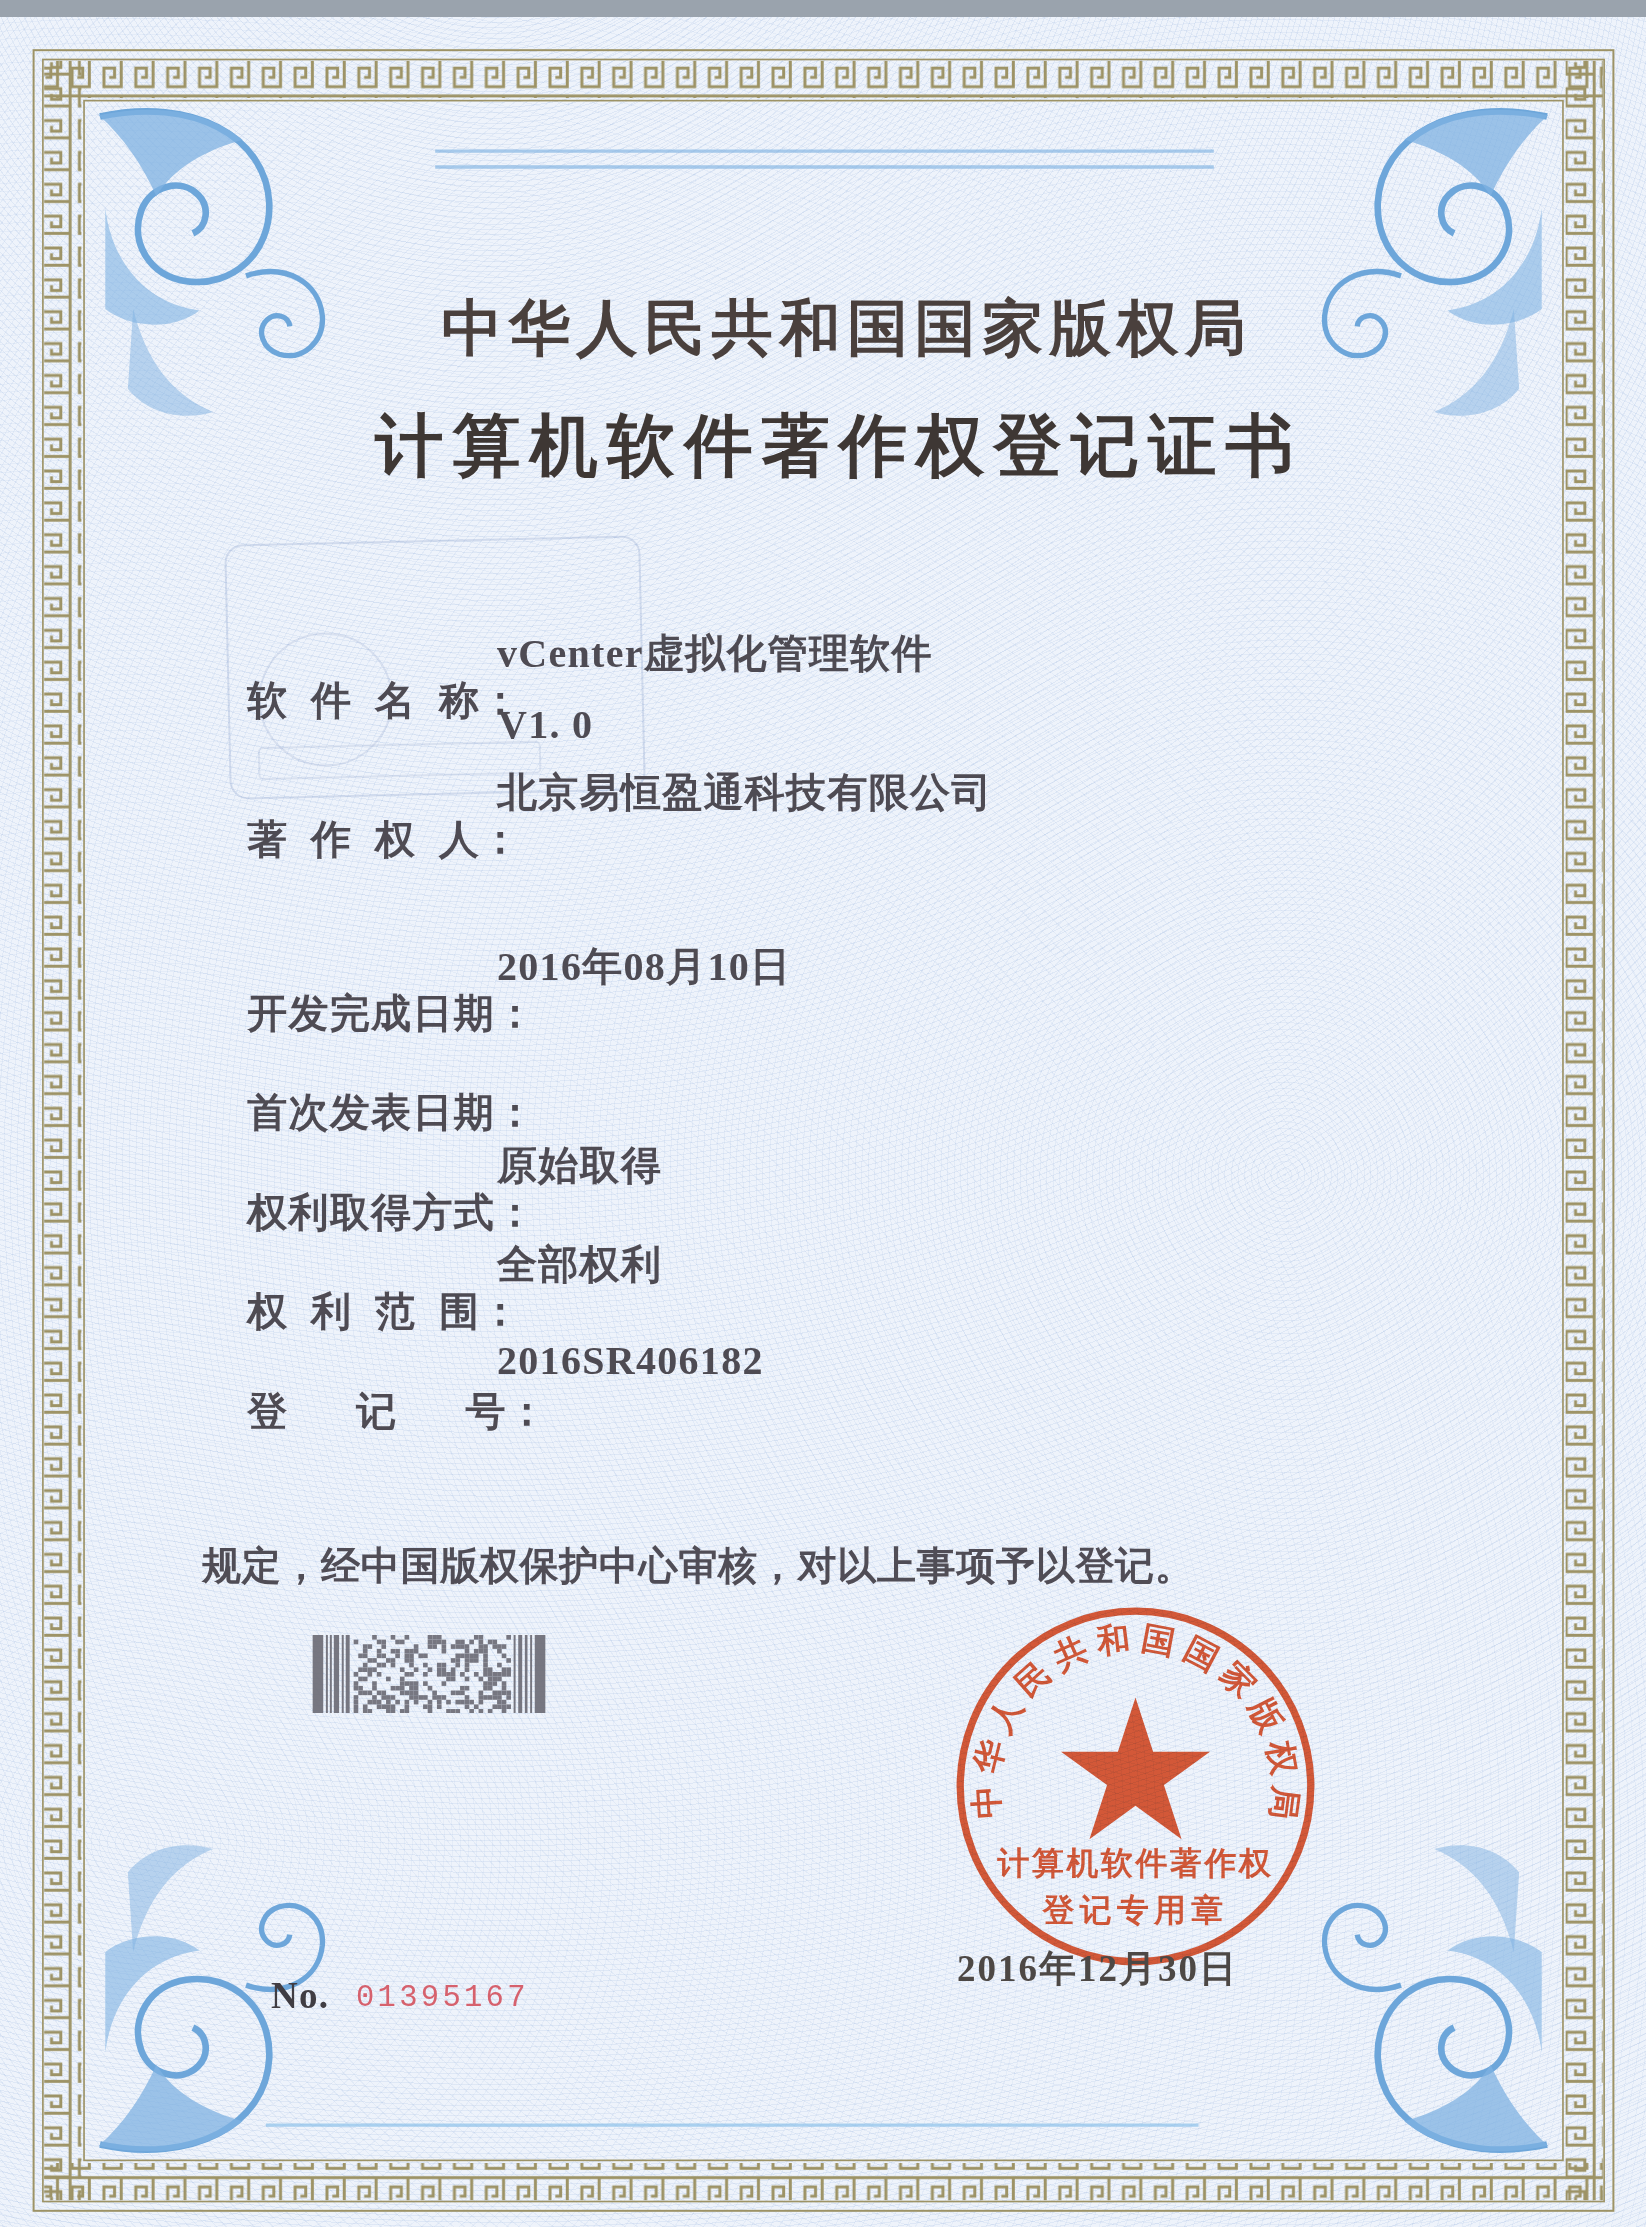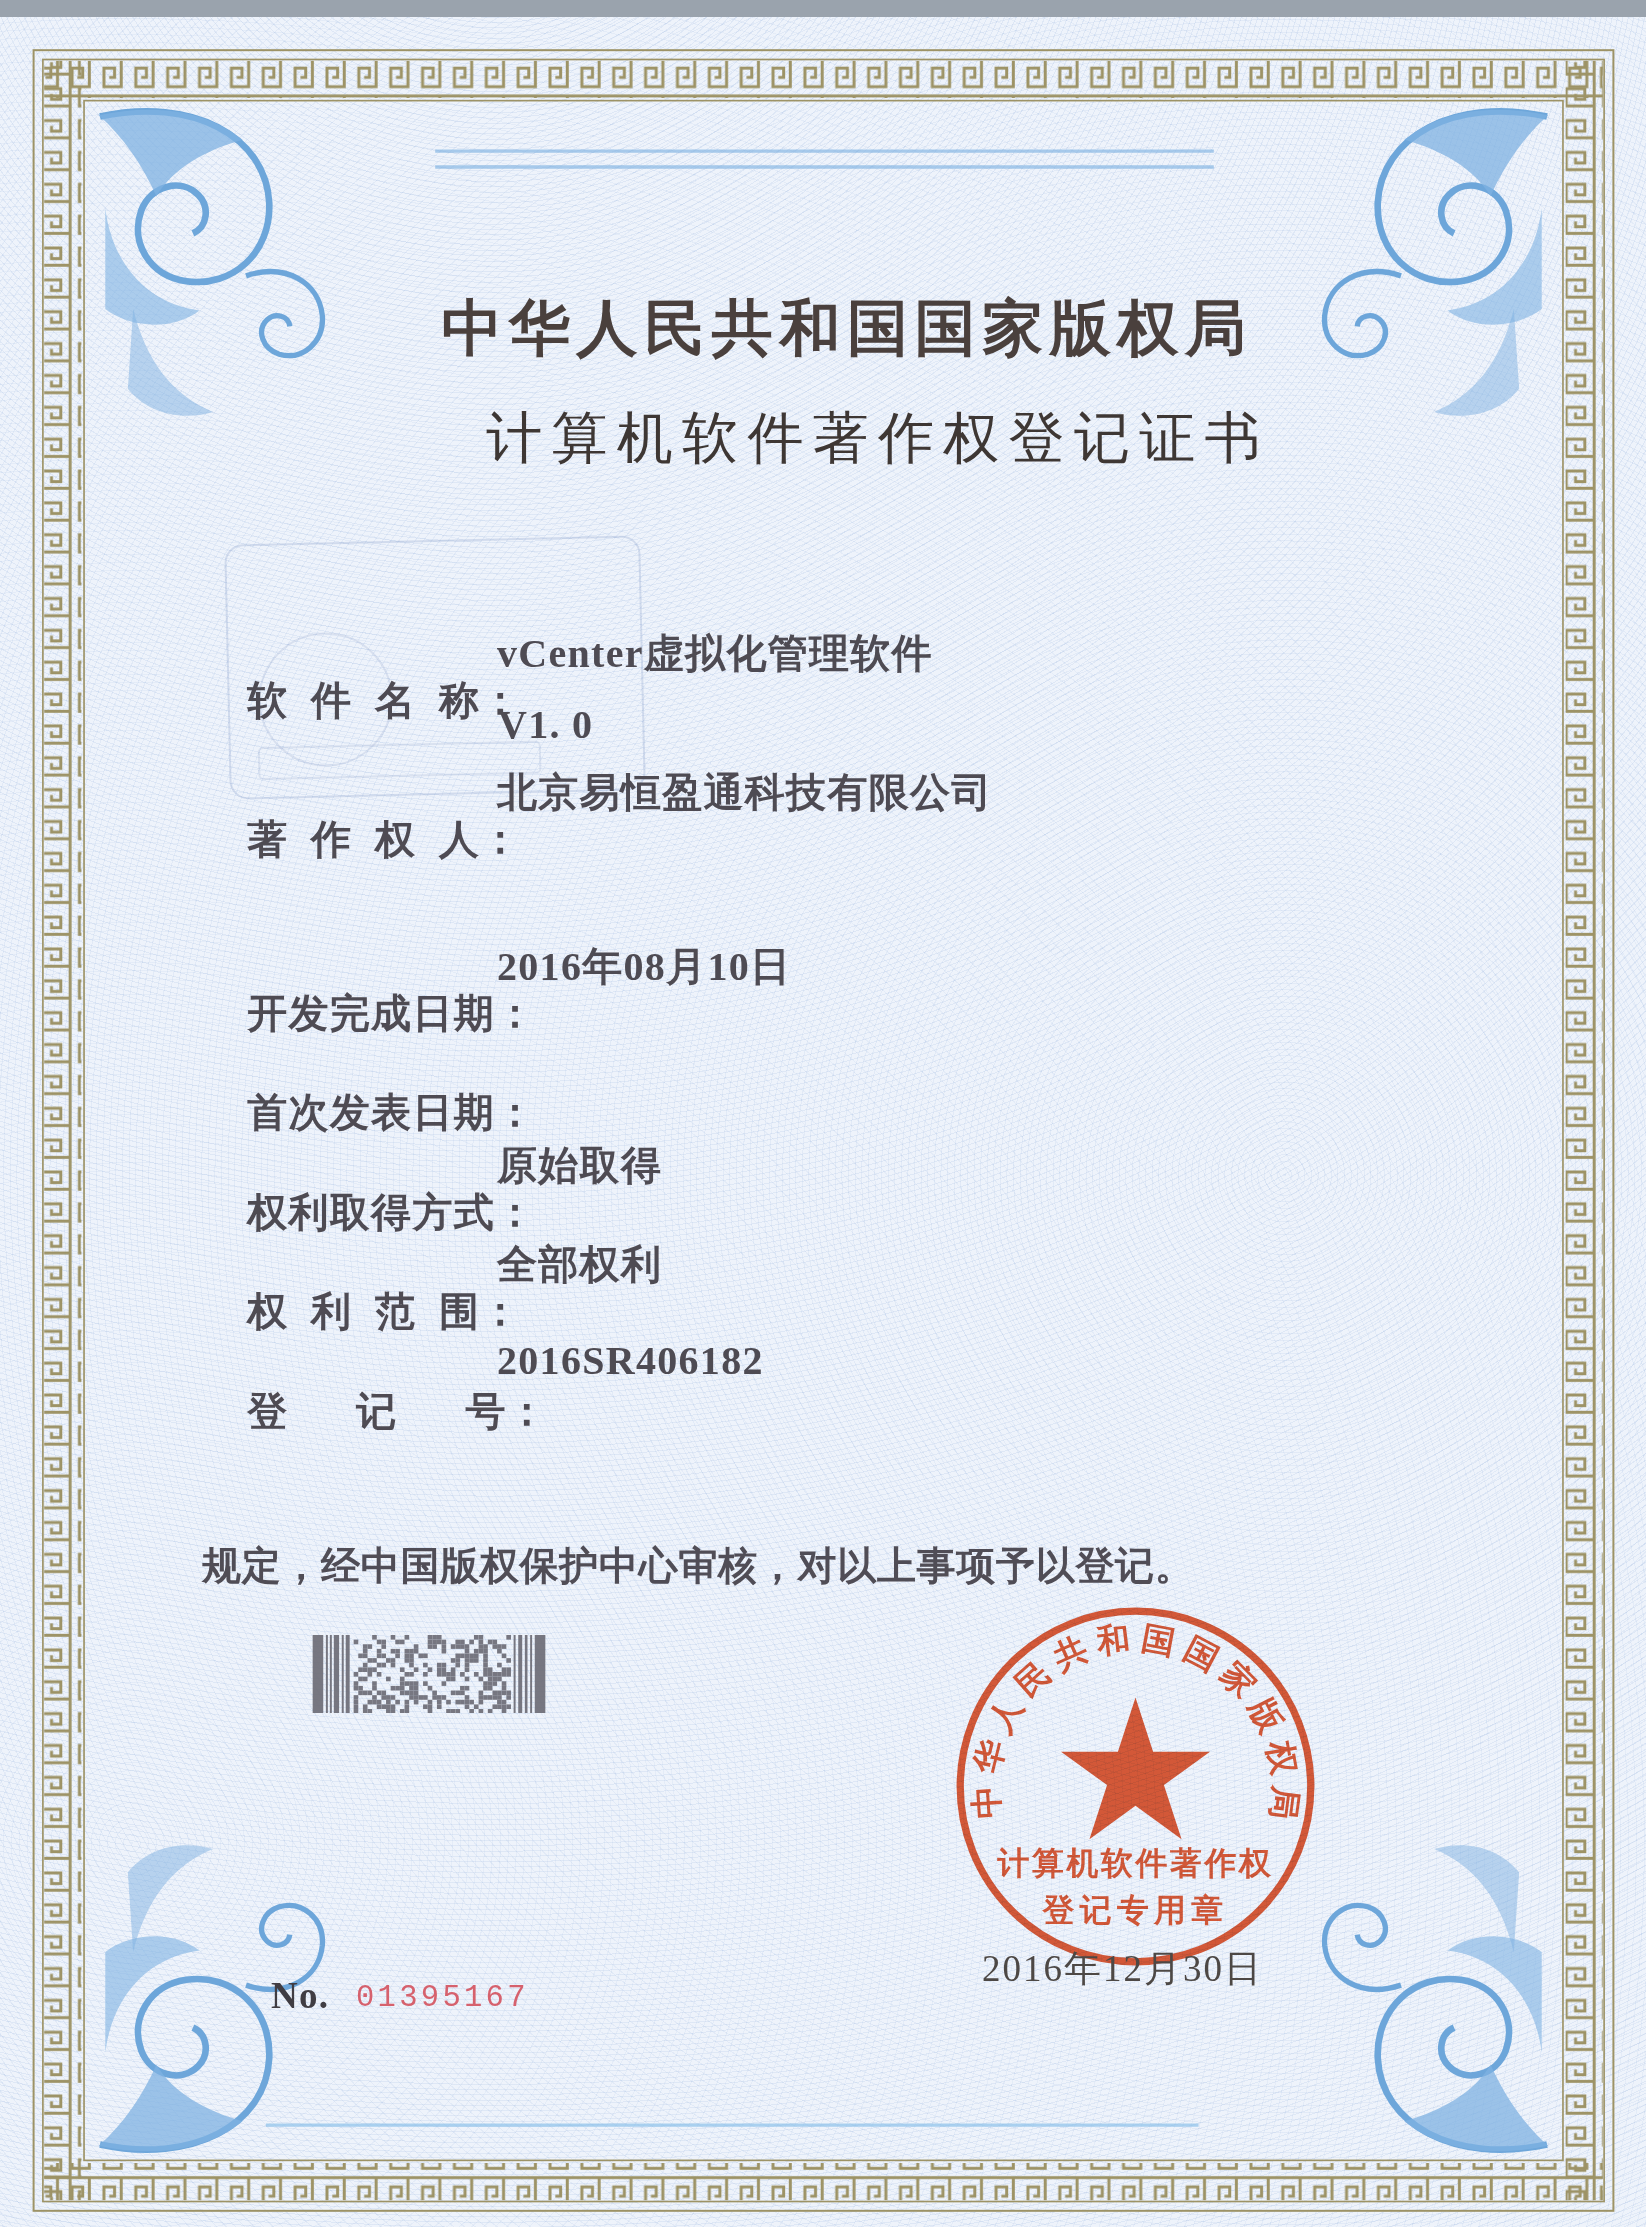--- a/index.html
+++ b/index.html
@@ -29,23 +29,23 @@
   .ghost-bar{
     position:absolute;left:26.6px;bottom:17.3px;width:279px;height:29px;
     border:2px solid rgba(128,152,196,0.18);border-radius:5.3px;
   }
   .authority{
     position:absolute;top:271px;left:847px;transform:translateX(-50%);
     margin:0;white-space:nowrap;
     font-size:61px;font-weight:700;letter-spacing:6.6px;color:#4a403d;
   }
   .cert-title{
-    position:absolute;top:384px;left:878px;transform:translateX(-50%);
+    position:absolute;top:384px;left:839px;transform:translateX(-50%);
     margin:0;white-space:nowrap;
-    font-size:56px;font-weight:400;letter-spacing:9.3px;color:#3e3734;
+    font-size:68px;font-weight:700;letter-spacing:9.3px;color:#3e3734;
   }
   .certno{
     position:absolute;left:1009px;top:510px;
     font-size:26.6px;font-weight:600;color:#56535c;letter-spacing:1.3px;white-space:pre;
   }
   .certno .val{margin-left:24px;}
   .row{
     position:absolute;left:202px;
     font-size:40px;font-weight:600;color:#4e4b53;letter-spacing:1.3px;white-space:pre;
   }
@@ -62,22 +62,22 @@
   .st{
     position:absolute;margin:0;
     font-size:39px;font-weight:600;color:#504d56;letter-spacing:0.7px;white-space:nowrap;
   }
   .s1{left:299px;top:1418px}
   .s2{left:202px;top:1522px}
   .barcode{position:absolute;left:312px;top:1618px;width:234px;height:78px;}
   .seal{position:absolute;left:933px;top:1567px;width:405px;height:405px;mix-blend-mode:multiply;opacity:0.93;}
   .seal text{font-family:"Liberation Serif","DejaVu Serif",serif;font-weight:700;}
   .seal-date{
-    position:absolute;left:982px;top:1927px;z-index:5;
-    font-size:37px;font-weight:400;color:#4d4845;letter-spacing:2px;white-space:nowrap;
+    position:absolute;left:957px;top:1927px;z-index:5;
+    font-size:37px;font-weight:700;color:#4d4845;letter-spacing:2px;white-space:nowrap;
   }
   .serial{position:absolute;left:271px;top:1957px;white-space:nowrap;}
   .serial .no{font-size:37px;font-weight:700;color:#403d43;letter-spacing:1.3px;}
   .serial .digits{
     font-family:"Liberation Mono","DejaVu Sans Mono",monospace;
     font-size:30.5px;color:#d6616d;letter-spacing:3.3px;margin-left:26.6px;
     position:relative;top:-2px;
   }
 </style>
 </head>

